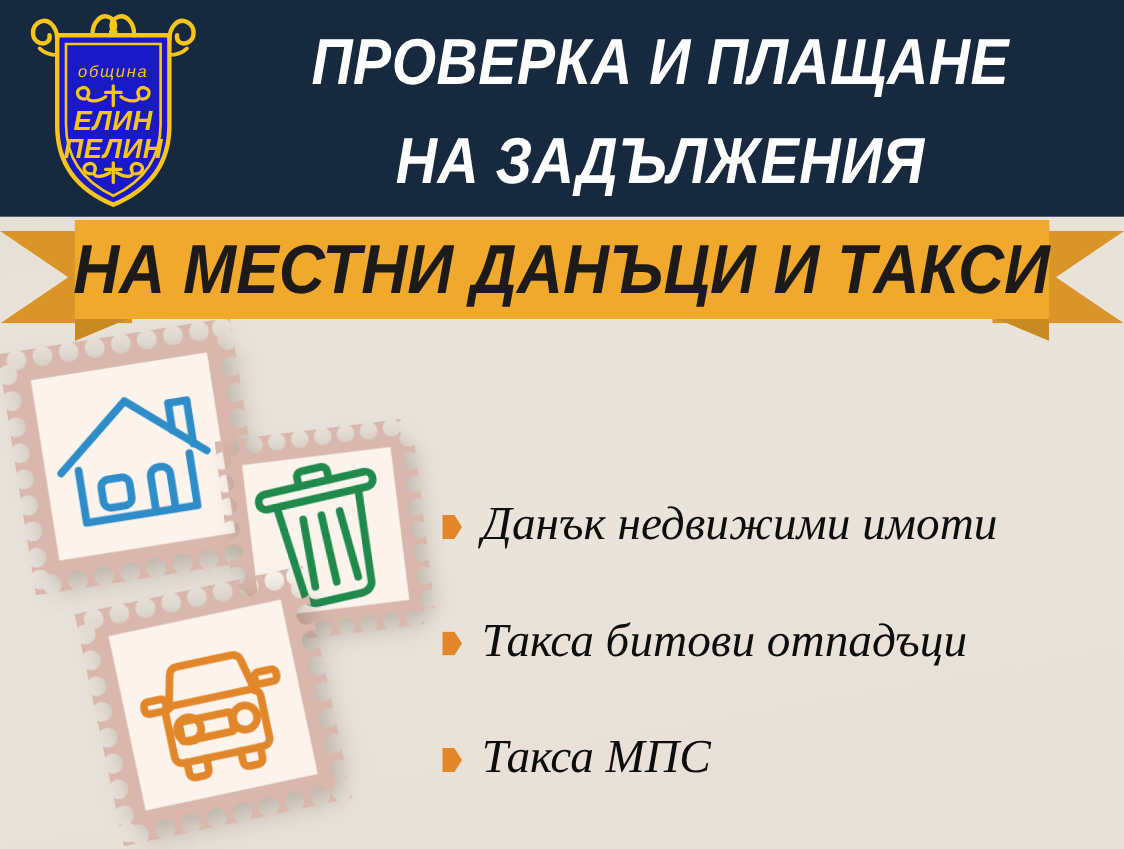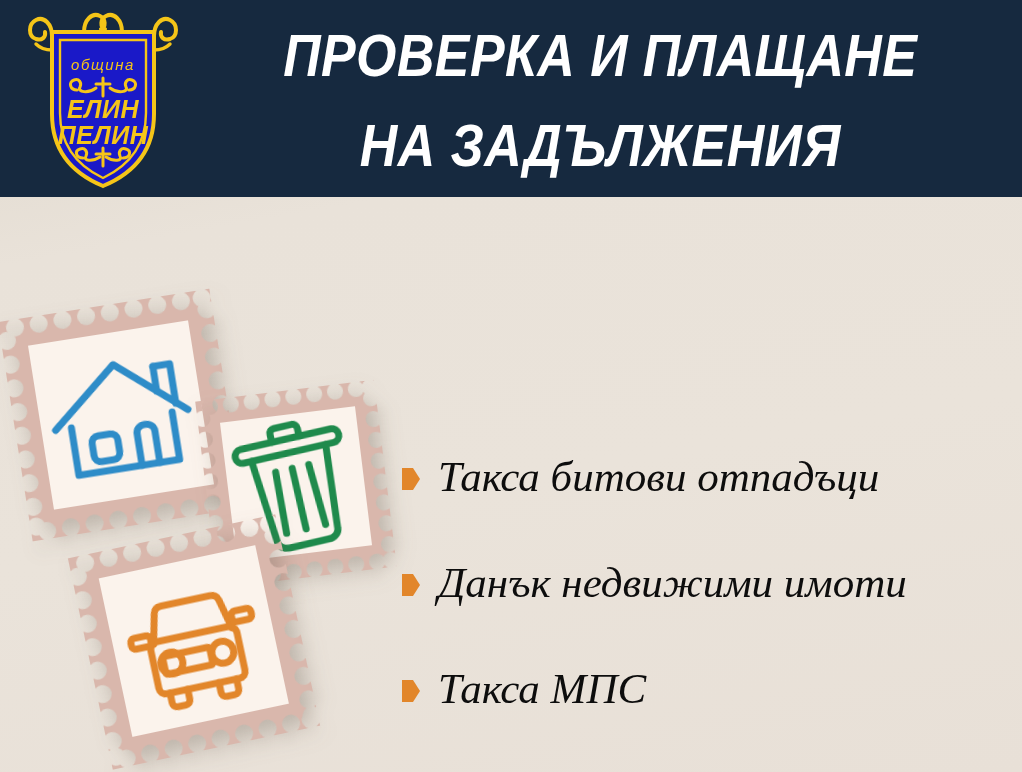--- a/index.html
+++ b/index.html
@@ -201,20 +201,29 @@
         <path d="M74 148 L88 148"></path>
       </g>
     </svg>
   </div>
 
   <div class="header-title">
     <div class="line">ПРОВЕРКА И ПЛАЩАНЕ</div>
     <div class="line">НА ЗАДЪЛЖЕНИЯ</div>
   </div>
 
+  <div class="ribbon-wrap">
+    <div class="ribbon-tail left"></div>
+    <div class="ribbon-tail right"></div>
+    <div class="ribbon-fold left"></div>
+    <div class="ribbon-fold right"></div>
+    <div class="ribbon-bar">
+      <span class="txt">НА МЕСТНИ ДАНЪЦИ И ТАКСИ</span>
+    </div>
+  </div>
 
   <div class="stamp" style="left:14px; top:304px; transform: rotate(-9deg);">
     <svg width="214" height="222" viewBox="0 0 214 222" xmlns="http://www.w3.org/2000/svg">
       <defs>
         <mask id="scallopMaskA">
           <rect x="0" y="0" width="214" height="222" fill="white"></rect>
           <g fill="black">
             <circle cx="16" cy="8" r="9"></circle>
               <circle cx="40" cy="8" r="9"></circle>
               <circle cx="64" cy="8" r="9"></circle>
@@ -383,25 +392,25 @@
         <rect x="148" y="86" width="20" height="11" rx="4"></rect>
         <path d="M72 153 L72 163 C72 166 74 168 77 168 L85 168 C88 168 90 166 90 163 L90 153"></path>
         <path d="M122 153 L122 163 C122 166 124 168 127 168 L135 168 C138 168 140 166 140 163 L140 153"></path>
       </g>
     </svg>
   </div>
 
   <div class="bullets">
     <div class="bullet-row">
       <span class="bullet-mark"></span>
-      <span class="bullet-text">Такса битови отпадъци</span>
+      <span class="bullet-text">Данък недвижими имоти</span>
     </div>
     <div class="bullet-row">
       <span class="bullet-mark"></span>
-      <span class="bullet-text">Данък недвижими имоти</span>
+      <span class="bullet-text">Такса битови отпадъци</span>
     </div>
     <div class="bullet-row">
       <span class="bullet-mark"></span>
       <span class="bullet-text">Такса МПС</span>
     </div>
   </div>
 
 </div>
 
 </body></html>

